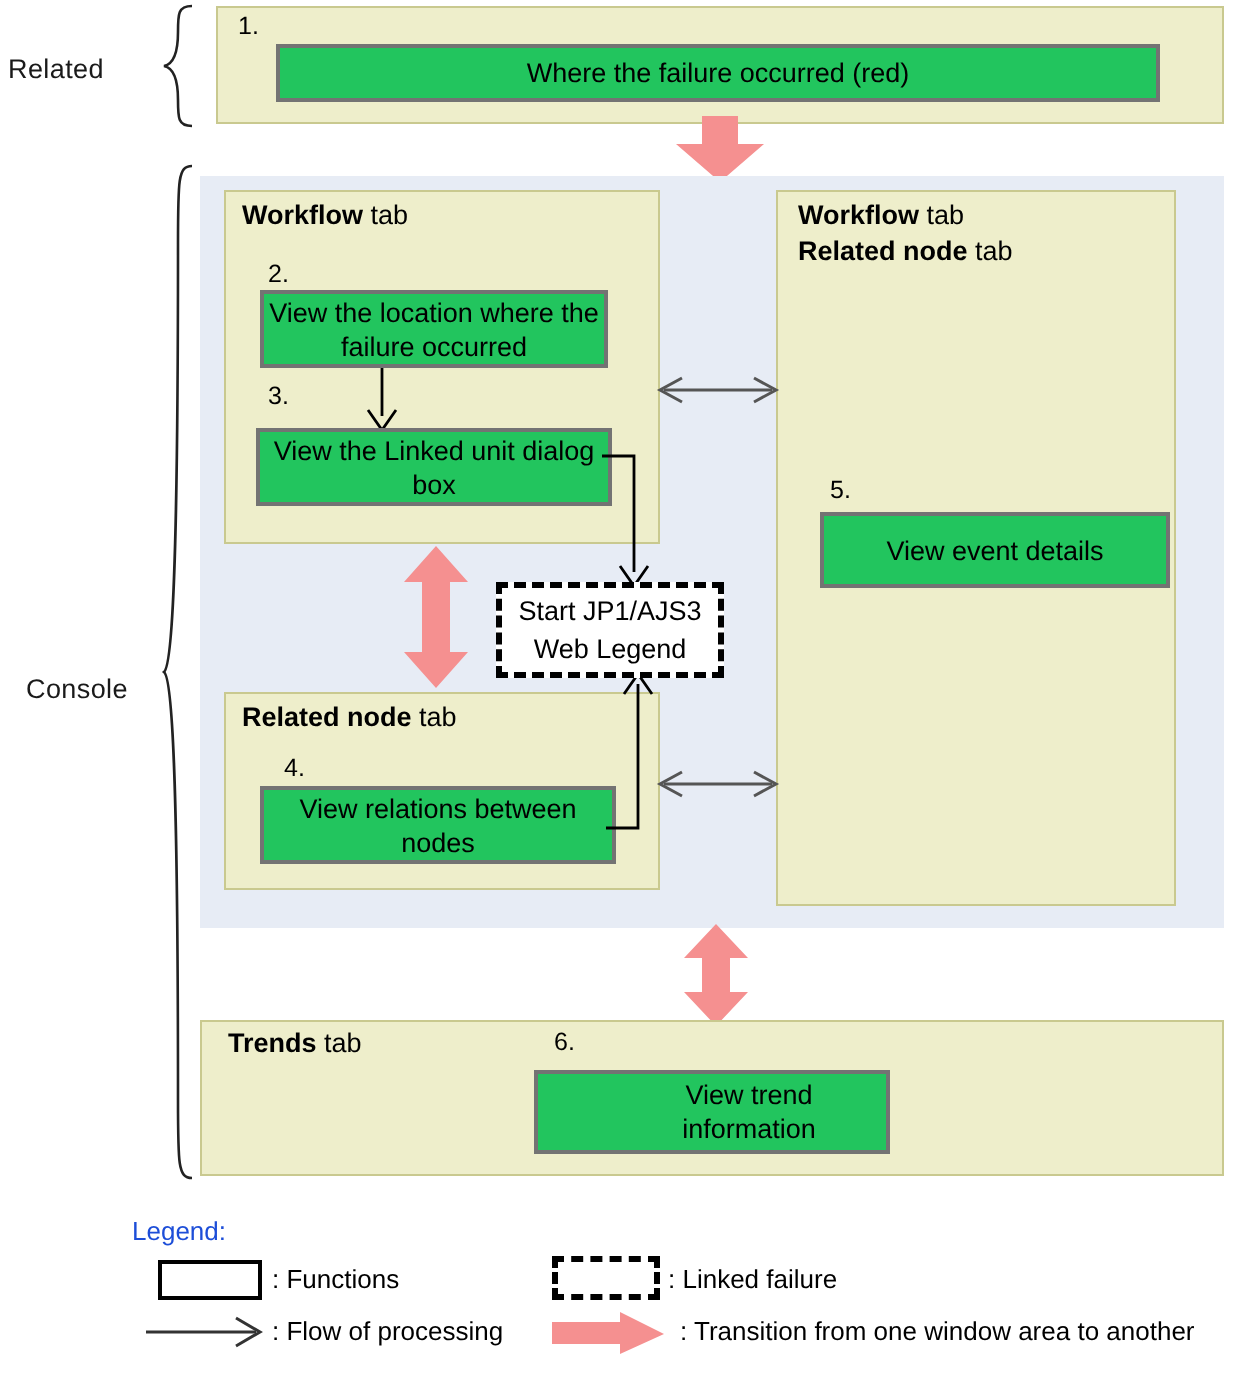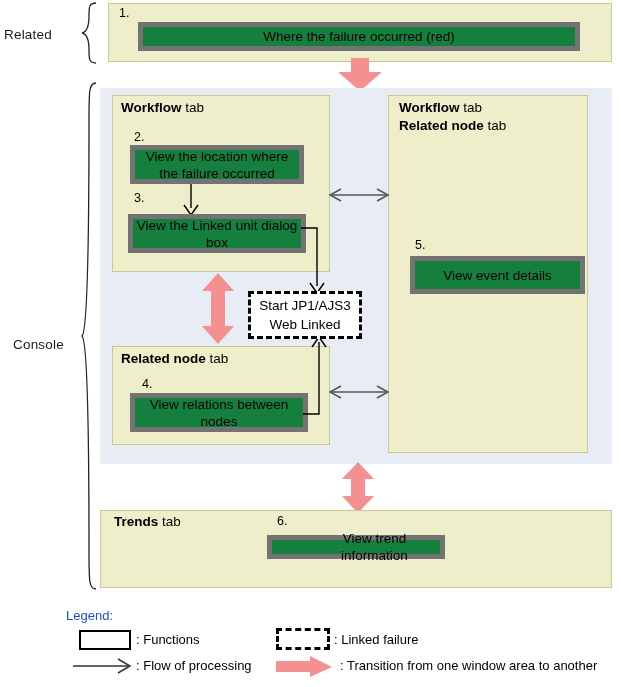--- a/index.html
+++ b/index.html
@@ -34,22 +34,22 @@
     border: 1px solid #C9C98F;
     box-sizing: border-box;
   }
   .panel-blue {
     background: #E7ECF5;
     box-sizing: border-box;
   }
 
   
   .fnbox {
-    background: #15803d;
-    border: 5px solid #737373;
+    background: #22c55e;
+    border: 2px solid #737373;
     box-sizing: border-box;
     display: flex;
     align-items: center;
     justify-content: center;
     text-align: center;
     font-size: 13.5px;
     line-height: 17px;
     color: #000;
     padding: 0 2px;
   }
@@ -175,21 +175,21 @@
     <path d="M10,13 L17,3 L24,13" fill="none" stroke="#000" stroke-width="1.4"></path>
   </svg>
 
   <svg class="abs" style="left:201px; top:273px;" width="34" height="72">
     <path d="M17,0 L33,18 L24,18 L24,53 L33,53 L17,71 L1,53 L10,53 L10,18 L1,18 Z" fill="#F59090"></path>
   </svg>
 
   <div class="abs dashbox" style="left:248px; top:291px; width:114px; height:48px;">
     <span>
       <span>Start JP1/AJS3</span><br>
-      <span>Web Linked</span>
+      <span>Web Legend</span>
     </span>
   </div>
 
   <div class="abs panel-yellow" style="left:388px; top:95px; width:200px; height:358px;"></div>
 
   <div class="abs tabcap" style="left:399px; top:100px;">
     <b>Workflow</b><span> tab</span>
   </div>
 
   <div class="abs tabcap" style="left:399px; top:118px;">
@@ -219,21 +219,21 @@
   </svg>
 
   <div class="abs panel-yellow" style="left:100px; top:510px; width:512px; height:78px;"></div>
 
   <div class="abs tabcap" style="left:114px; top:514px;">
     <b>Trends</b><span> tab</span>
   </div>
 
   <div class="abs stepnum" style="left:277px; top:514px;">6.</div>
 
-  <div class="abs fnbox" style="left:267px; top:535px; width:178px; height:24px;padding-left:39px;">
+  <div class="abs fnbox" style="left:267px; top:535px; width:178px; height:42px;padding-left:39px;">
     <span class="fnbox-inner">View trend information</span>
   </div>
 
   <div class="abs legend-title" style="left:66px; top:608px;">Legend:</div>
 
   <div class="abs legend-fnbox" style="left:79px; top:630px; width:52px; height:20px;"></div>
   <div class="abs legend-text" style="left:136px; top:632px;">: Functions</div>
 
   <svg class="abs" style="left:72px; top:657px;" width="62" height="16">
     <line x1="1" y1="9" x2="56" y2="9" stroke="#333" stroke-width="1.5"></line>

